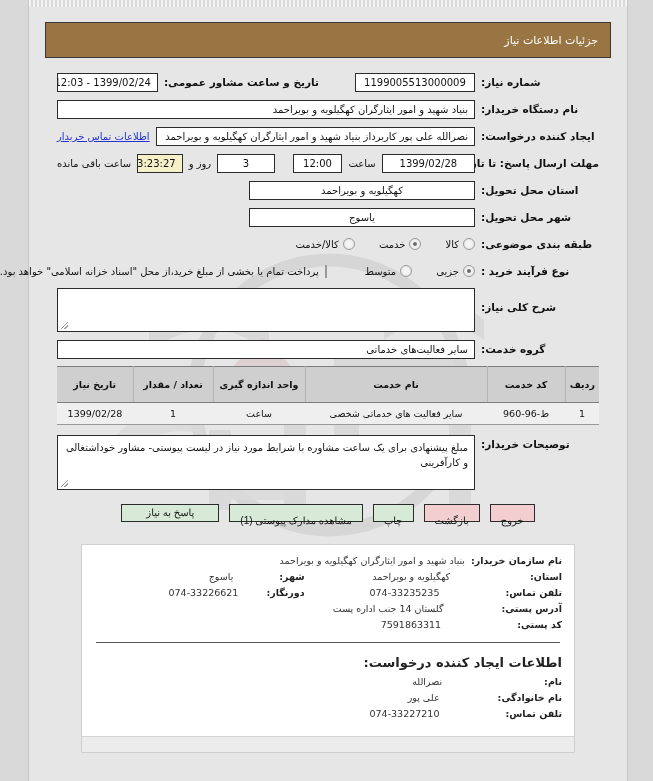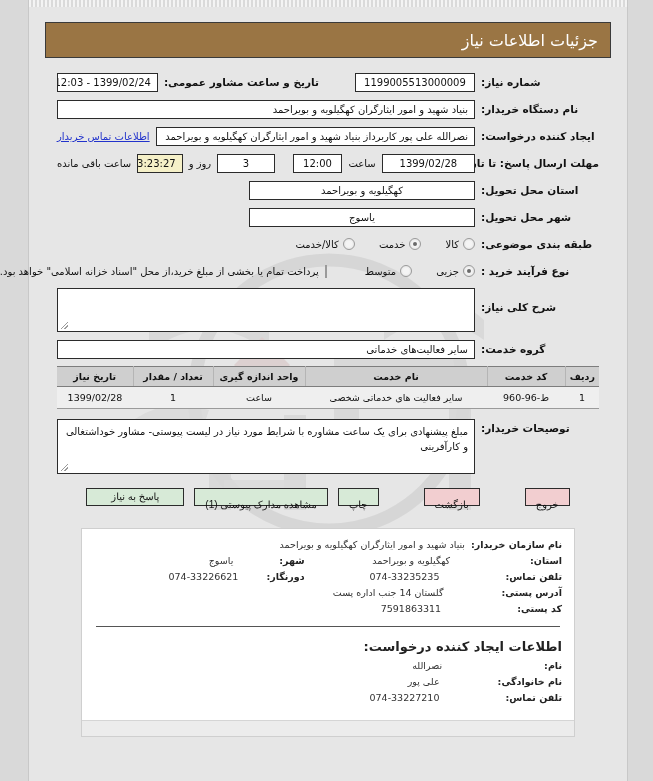--- a/index.html
+++ b/index.html
@@ -42,21 +42,21 @@
 
   .content { position: relative; z-index: 2; }
 
   
   .titlebar {
     margin: 22px 16px 0 16px;
     height: 36px;
     background: #9a7544;
     border: 1px solid #3a3a3a;
     color: #ffffff;
-    font-size: 16px;
+    font-size: 11px;
     display: flex;
     align-items: center;
     justify-content: flex-start;
     padding: 0 12px;
     letter-spacing: .2px;
   }
 
   
   .form { padding: 14px 28px 0 28px; font-size: 10.5px; color: #1b1b1b; }
   .row {
@@ -151,21 +151,21 @@
     font-size: 9.5px;
   }
   table.items thead th {
     background: #cfcfcf;
     border-top: 1px solid #7d7d7d;
     border-bottom: 1px solid #7d7d7d;
     border-left: 1px solid #b5b5b5;
     font-weight: bold;
     height: 20px;
     color: #111;
-    padding: 4px 4px;
+    padding: 12px 4px;
   }
   table.items thead th:last-child { border-left: none; }
   table.items tbody td {
     background: #efefef;
     border-bottom: 1px solid #9a9a9a;
     height: 22px;
     text-align: center;
     color: #111;
     padding: 0 4px;
   }
@@ -180,21 +180,21 @@
   .btn {
     border: 1px solid #2b2b2b;
     height: 18px; line-height: 16px;
     font-size: 10px;
     padding: 8px 10px;
     cursor: pointer;
     color: #111;
     white-space: nowrap;
   }
   .btn.green { background: #d7ead7; }
-  .btn.red   { background: #f2ced0; margin-left: 35px; }
+  .btn.red   { background: #f2ced0; }
 
   
   .panel {
     margin: 14px 52px 0 52px;
     background: #ffffff;
     border: 1px solid #cfcfcf;
     position: relative;
     z-index: 2;
   }
   .panel-head {

